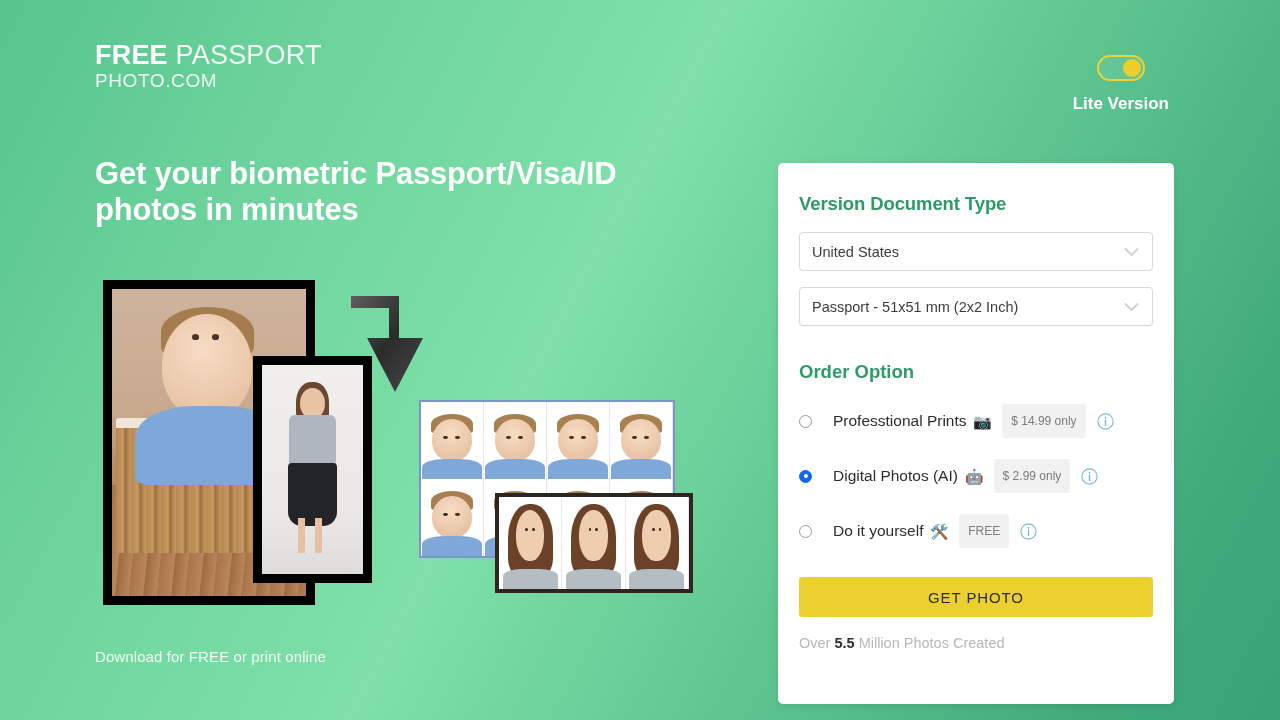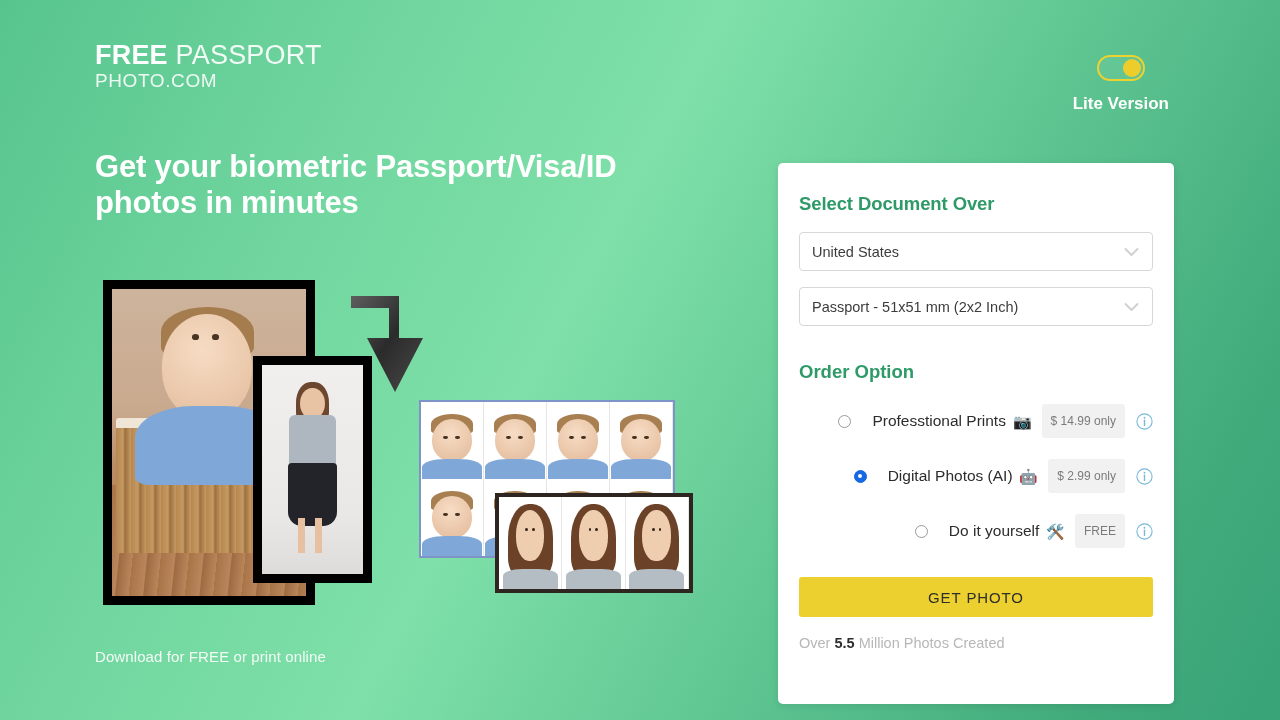--- a/index.html
+++ b/index.html
@@ -28,21 +28,21 @@
     position: relative; cursor: pointer;
   }
   .toggle .knob {
     position: absolute; top: 2px; right: 2px; width: 18px; height: 18px;
     border-radius: 50%; background: #edcd2c;
   }
   .lite-label { font-size: 17px; font-weight: 700; color: #ffffff; white-space: nowrap; }
 
   
   .headline {
-    position: absolute; left: 95px; top: 149px; width: 600px;
+    position: absolute; left: 95px; top: 156px; width: 600px;
     font-size: 31px; font-weight: 700; line-height: 36px; color: #ffffff;
     letter-spacing: -.2px;
   }
   .subline {
     position: absolute; left: 95px; top: 648px;
     font-size: 15px; color: #f3fbf6; font-weight: 400; letter-spacing: .1px;
   }
 
   
   .collage { position: absolute; left: 95px; top: 270px; width: 620px; height: 340px; }
@@ -117,21 +117,21 @@
   .select-box {
     margin-top: 17px; height: 39px; border: 1px solid #d7d7d7; border-radius: 4px;
     background: #fff; display: flex; align-items: center; padding: 3px 12px;
     cursor: pointer; position: relative;
   }
   .select-box .val { font-size: 14.5px; color: #3c3c3c; }
   .chev { position: absolute; right: 13px; top: 50%; transform: translateY(-50%); }
 
   .card-title2 { font-size: 18.5px; font-weight: 700; color: #2e9a68; margin-top: 35px; }
 
-  .opt-row { display: flex; align-items: center; margin-top: 21px; justify-content: flex-end; }
+  .opt-row { display: flex; align-items: center; margin-top: 21px; }
   .opt-row:first-of-type { margin-top: 19px; }
   .radio {
     width: 13px; height: 13px; border-radius: 50%; border: 1px solid #999;
     background: #fff; margin-right: 21px; flex: none; cursor: pointer; position: relative;
   }
   .radio.on { border: 1px solid #1668e3; background: #1668e3; }
   .radio.on::after {
     content:''; position:absolute; left:3.5px; top:3.5px; width:4px; height:4px;
     border-radius:50%; background:#fff;
   }
@@ -306,21 +306,21 @@
               <div class="mini-w-eye r"></div>
             </div>
             <div class="mini-w-top"></div>
           </div>
       </div>
     </div>
   </div>
 
   <div class="card">
 
-    <div class="card-title">Select Document Over</div>
+    <div class="card-title">Version Document Type</div>
 
     <div class="select-box">
       <span class="val">United States</span>
       <svg class="chev" width="15" height="10" viewBox="0 0 15 10">
         <path d="M1.5 2 L7.5 8 L13.5 2" fill="none" stroke="#cfcfcf" stroke-width="1.8" stroke-linecap="round" stroke-linejoin="round"></path>
       </svg>
     </div>
 
     <div class="select-box" style="margin-top:16px;">
       <span class="val">Passport - 51x51 mm (2x2 Inch)</span>

